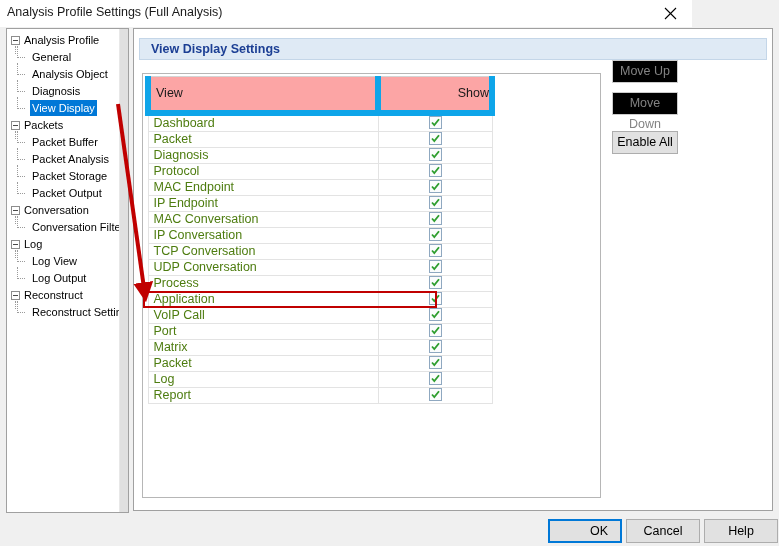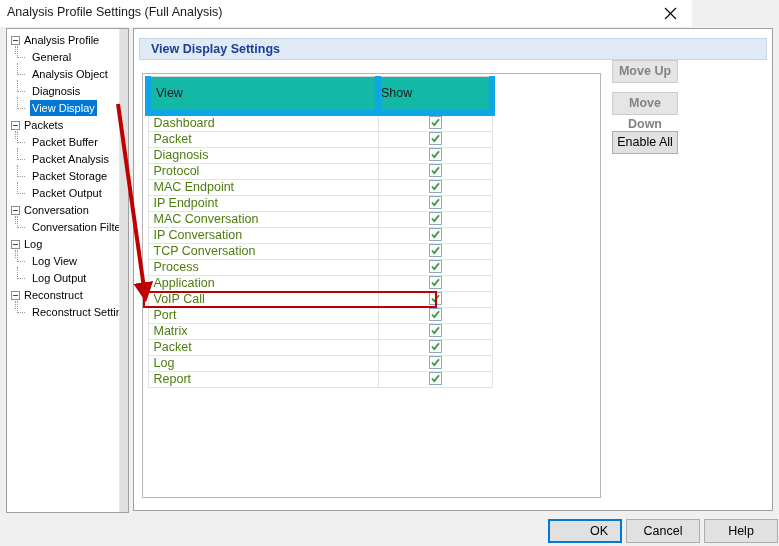--- a/index.html
+++ b/index.html
@@ -153,30 +153,30 @@
   #view-table {
     position: absolute;
     left: 2px; top: 2px;
     width: 344px;
     border-collapse: collapse;
     table-layout: fixed;
     font-size: 12.5px;
   }
   #view-table th {
     height: 36px;
-    background: #14b8a6;
+    background: #fca5a5;
     border: 6px solid #0ea5e9;
     border-top: 1px solid #d4d4d4;
     font-weight: normal;
     color: #1a1a1a;
     padding: 0 0 0 5px;
     text-align: left;
     box-sizing: border-box;
   }
-  #view-table th.show-col { text-align: left; padding-left: 0; }
+  #view-table th.show-col { text-align: right; padding-left: 0; }
   #view-table td {
     height: 16px;
     border: 1px solid #e3e3e3;
     padding: 0 0 0 5px;
     color: #4d7c0f;
     white-space: nowrap;
     overflow: hidden;
     box-sizing: border-box;
   }
   #view-table td.show-cell {
@@ -202,24 +202,23 @@
     line-height: 21px;
     text-align: center;
     box-sizing: border-box;
   }
   .side-btn.enabled {
     background: #e1e1e1;
     border: 1px solid #adadad;
     color: #000;
   }
   .side-btn.disabled {
-    background: #e5e5e5;
+    background: #000000;
     border: 1px solid #cccccc;
     color: #838383;
-    font-weight: bold;
   }
   #btn-move-up   { left: 478px; top: 31px; }
   #btn-move-down { left: 478px; top: 63px; }
   #btn-enable-all{ left: 478px; top: 102px; }
 
   
   .footer-btn {
     position: absolute;
     width: 74px; height: 24px;
     background: #e1e1e1;
@@ -379,20 +378,26 @@
                     <polyline points="2,5.5 4.3,8 9,2.2" fill="none" stroke="#2f9e2f" stroke-width="1.8"></polyline>
                   </svg></span></td>
             </tr>
             <tr>
               <td>TCP Conversation</td>
               <td class="show-cell"><span class="cbox"><svg width="11" height="11" viewBox="0 0 11 11">
                     <polyline points="2,5.5 4.3,8 9,2.2" fill="none" stroke="#2f9e2f" stroke-width="1.8"></polyline>
                   </svg></span></td>
             </tr>
             <tr>
+              <td>UDP Conversation</td>
+              <td class="show-cell"><span class="cbox"><svg width="11" height="11" viewBox="0 0 11 11">
+                    <polyline points="2,5.5 4.3,8 9,2.2" fill="none" stroke="#2f9e2f" stroke-width="1.8"></polyline>
+                  </svg></span></td>
+            </tr>
+            <tr>
               <td>Process</td>
               <td class="show-cell"><span class="cbox"><svg width="11" height="11" viewBox="0 0 11 11">
                     <polyline points="2,5.5 4.3,8 9,2.2" fill="none" stroke="#2f9e2f" stroke-width="1.8"></polyline>
                   </svg></span></td>
             </tr>
             <tr>
               <td>Application</td>
               <td class="show-cell"><span class="cbox"><svg width="11" height="11" viewBox="0 0 11 11">
                     <polyline points="2,5.5 4.3,8 9,2.2" fill="none" stroke="#2f9e2f" stroke-width="1.8"></polyline>
                   </svg></span></td>

